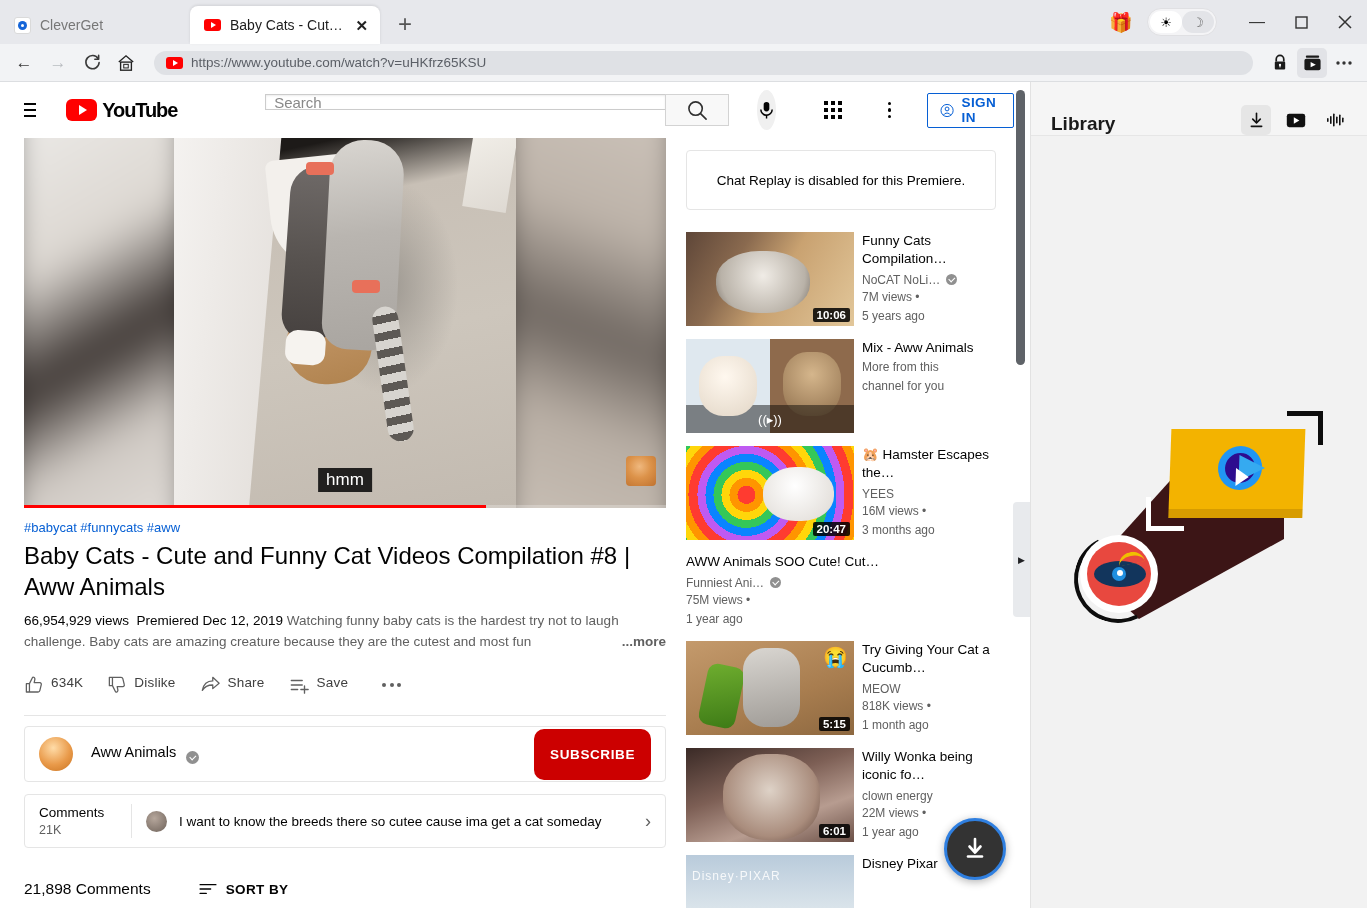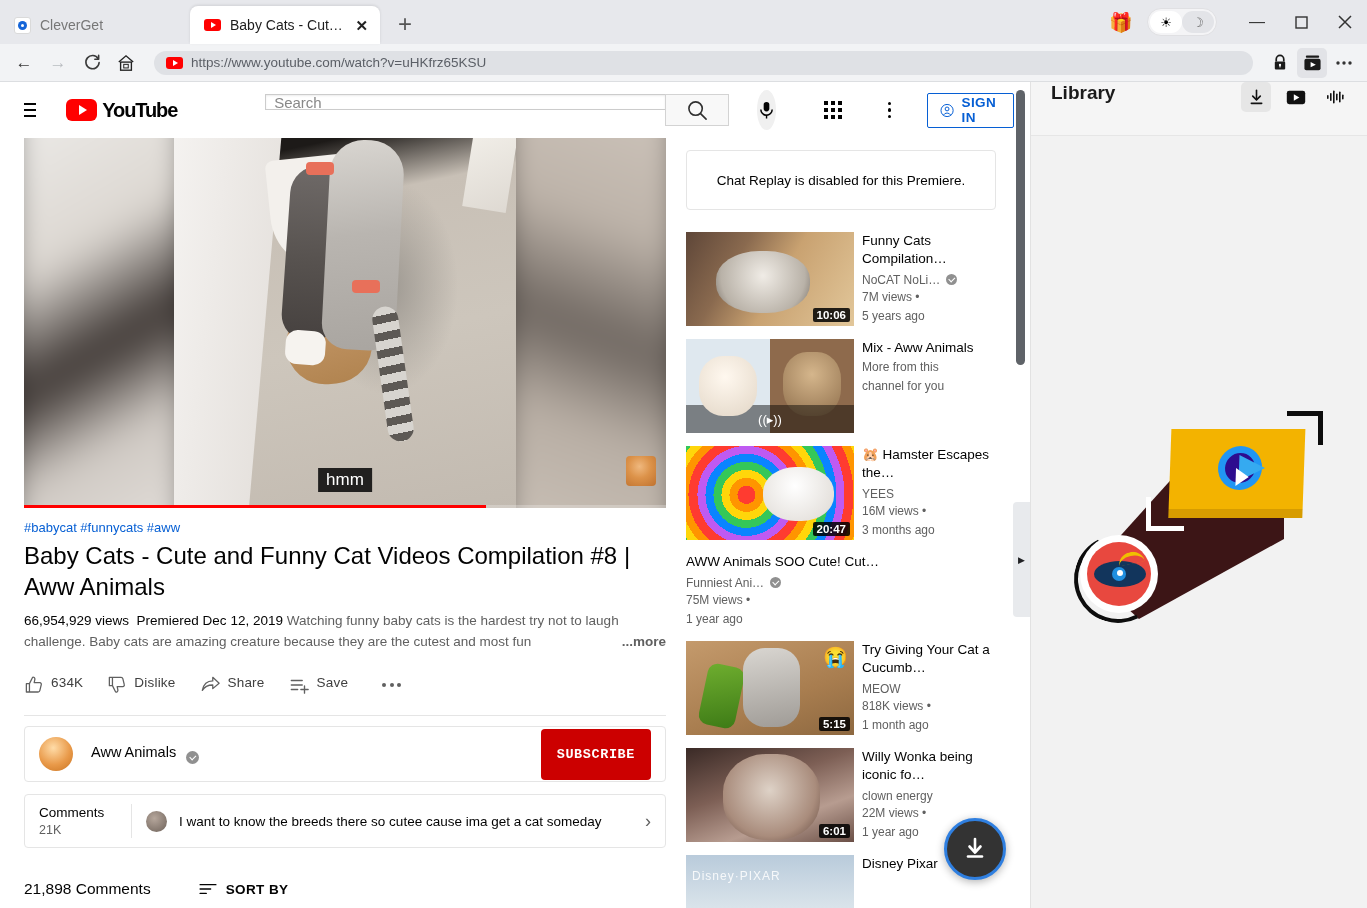--- a/index.html
+++ b/index.html
@@ -248,21 +248,21 @@
     width: 13px; height: 13px; border-radius: 50%; background: #909090;
     display: inline-flex; align-items: center; justify-content: center;
     margin-left: 6px; vertical-align: -2px;
   }
   .verified::after {
     content: ""; width: 5px; height: 2.5px; border-left: 1.6px solid #fff;
     border-bottom: 1.6px solid #fff; transform: rotate(-45deg) translate(0.5px,-1px);
   }
   .subscribe {
     margin-left: auto; background: #cc0000; color: #fff; font-size: 13.5px;
-    font-weight: 600; letter-spacing: .6px; padding: 18px 16px; border-radius: 4px; cursor: pointer; font-family: Liberation Mono, monospace;
+    font-weight: 600; letter-spacing: .6px; padding: 18px 16px; border-radius: 10px; cursor: pointer;
   }
 
   
   .cmt-card {
     border: 1px solid #e5e5e5; border-radius: 4px; height: 54px; margin-top: 12px;
     display: flex; align-items: center; padding: 0 14px; cursor: pointer;
   }
   .cmt-label { font-size: 13.5px; color: #030303; line-height: 1.35; width: 92px; }
   .cmt-label span { display: block; color: #606060; font-size: 12.5px; }
   .cmt-div { width: 1px; height: 34px; background: #e5e5e5; margin: 0 14px 0 0; }
@@ -404,21 +404,21 @@
   .collapse-handle {
     position: absolute; right: 0; top: 420px; width: 17px; height: 115px;
     background: #e8eaed; border-radius: 4px 0 0 4px;
     display: flex; align-items: center; justify-content: center; cursor: pointer;
     font-size: 9px; color: #202124; z-index: 20;
   }
 
   
   .library { width: 337px; height: 826px; background: #f2f2f2; border-left: 1px solid #e2e2e2; }
   .lib-head {
-    height: 54px; display: flex; align-items: flex-start; padding: 0 16px 0 20px;
+    height: 54px; display: flex; align-items: flex-end; padding: 0 16px 0 20px;
     border-bottom: 1px solid #e6e6e6; background: #f5f5f5;
   }
   .lib-title { font-size: 19px; font-weight: 700; color: #1a1a1a; }
   .lib-icons { margin-left: auto; display: flex; align-items: center; gap: 10px; }
   .lib-ic {
     width: 30px; height: 30px; border-radius: 5px; display: flex;
     align-items: center; justify-content: center; cursor: pointer; color: #111;
   }
   .lib-ic.sel { background: #e6e6e6; }
   .lib-body {

